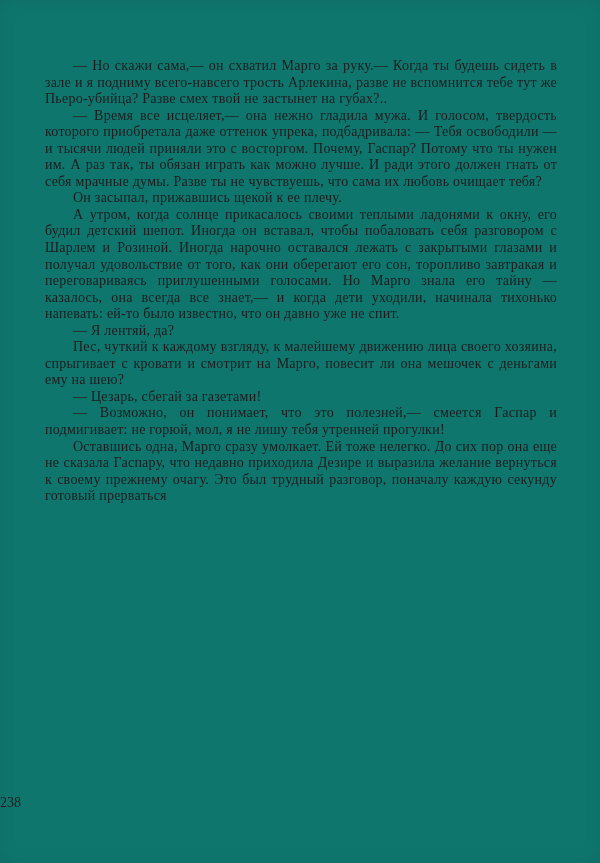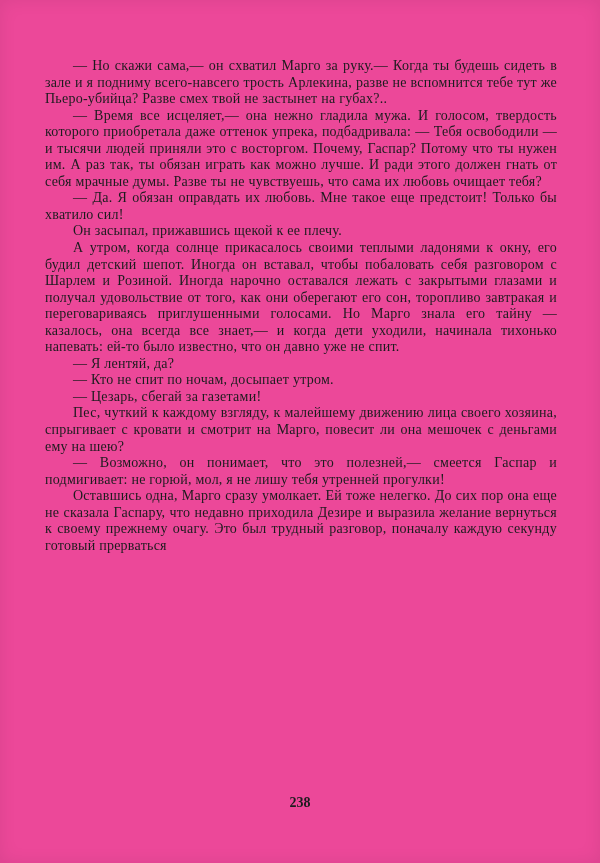--- a/index.html
+++ b/index.html
@@ -5,21 +5,21 @@
   html, body {
     margin: 0;
     padding: 0;
     background: #e9e9e7;
   }
   .book-page {
     position: relative;
     width: 600px;
     height: 863px;
     margin: 0 auto;
-    background: #ec4899;
+    background: #0f766e;
     box-shadow: inset 0 0 18px rgba(0,0,0,0.08);
     overflow: hidden;
     box-sizing: border-box;
   }
   .text-block {
     position: absolute;
     top: 58px;
     left: 45px;
     width: 512px;
     font-family: "Liberation Serif", "DejaVu Serif", serif;
@@ -32,38 +32,35 @@
   .text-block p {
     margin: 0;
     padding: 0;
     text-indent: 28px;
   }
   .page-number {
     position: absolute;
     left: 0;
     width: 100%;
     bottom: 52px;
-    text-align: center;
+    text-align: left;
     font-family: "Liberation Serif", "DejaVu Serif", serif;
     font-size: 14px;
     color: #1c1c1e;
-    font-weight: bold;
   }
 </style>
 </head>
 <body>
 
 <div class="book-page">
   <div class="text-block">
     <p>— Но скажи сама,— он схватил Марго за руку.— Когда ты будешь сидеть в зале и я подниму всего-навсего трость Арлекина, разве не вспомнится тебе тут же Пьеро-убийца? Разве смех твой не застынет на губах?..</p>
     <p>— Время все исцеляет,— она нежно гладила мужа. И голосом, твердость которого приобретала даже оттенок упрека, подбадривала: — Тебя освободили — и тысячи людей приняли это с восторгом. Почему, Гаспар? Потому что ты нужен им. А раз так, ты обязан играть как можно лучше. И ради этого должен гнать от себя мрачные думы. Разве ты не чувствуешь, что сама их любовь очищает тебя?</p>
-    <p>— Да. Я обязан оправдать их любовь. Мне такое еще предстоит! Только бы хватило сил!</p>
     <p>Он засыпал, прижавшись щекой к ее плечу.</p>
     <p>А утром, когда солнце прикасалось своими теплыми ладонями к окну, его будил детский шепот. Иногда он вставал, чтобы побаловать себя разговором с Шарлем и Розиной. Иногда нарочно оставался лежать с закрытыми глазами и получал удовольствие от того, как они оберегают его сон, торопливо завтракая и переговариваясь приглушенными голосами. Но Марго знала его тайну — казалось, она всегда все знает,— и когда дети уходили, начинала тихонько напевать: ей-то было известно, что он давно уже не спит.</p>
     <p>— Я лентяй, да?</p>
-    <p>— Кто не спит по ночам, досыпает утром.</p>
+    <p>Пес, чуткий к каждому взгляду, к малейшему движению лица своего хозяина, спрыгивает с кровати и смотрит на Марго, повесит ли она мешочек с деньгами ему на шею?</p>
     <p>— Цезарь, сбегай за газетами!</p>
-    <p>Пес, чуткий к каждому взгляду, к малейшему движению лица своего хозяина, спрыгивает с кровати и смотрит на Марго, повесит ли она мешочек с деньгами ему на шею?</p>
     <p>— Возможно, он понимает, что это полезней,— смеется Гаспар и подмигивает: не горюй, мол, я не лишу тебя утренней прогулки!</p>
     <p>Оставшись одна, Марго сразу умолкает. Ей тоже нелегко. До сих пор она еще не сказала Гаспару, что недавно приходила Дезире и выразила желание вернуться к своему прежнему очагу. Это был трудный разговор, поначалу каждую секунду готовый прерваться</p>
   </div>
   <div class="page-number">238</div>
 </div>
 
 </body></html>

